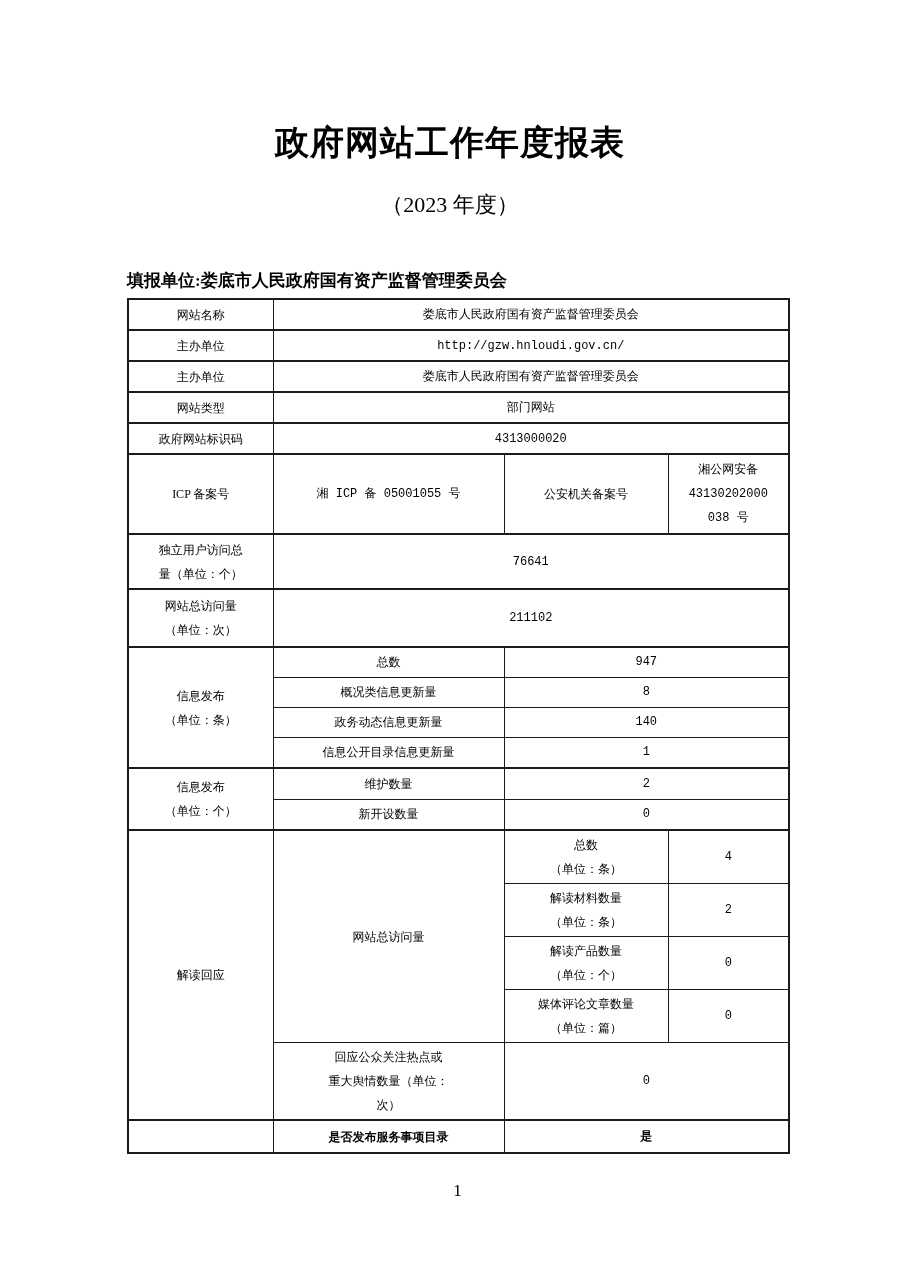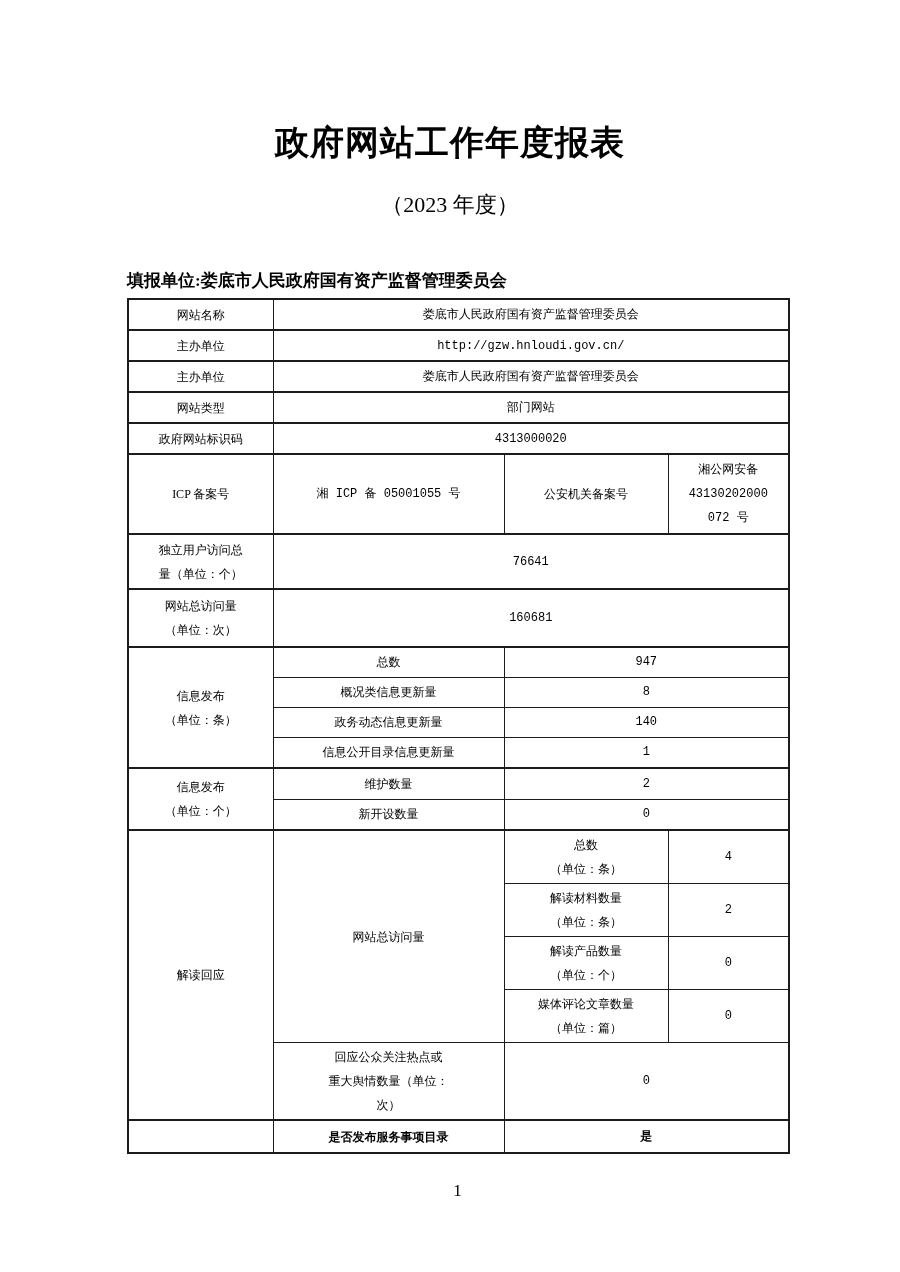--- a/index.html
+++ b/index.html
@@ -109,31 +109,31 @@
       <tr class="h31 thick">
         <td class="lbl">政府网站标识码</td>
         <td class="val" colspan="3">4313000020</td>
       </tr>
       <tr class="h80 thick">
         <td class="lbl">ICP 备案号</td>
         <td class="val">湘 ICP 备 05001055 号</td>
         <td class="lbl">公安机关备案号</td>
         <td class="val">湘公网安备
 43130202000
-072 号</td>
+038 号</td>
       </tr>
       <tr class="h55 thick">
         <td class="lbl">独立用户访问总
 量（单位：个）</td>
         <td class="val" colspan="3">76641</td>
       </tr>
       <tr class="h58 thick">
         <td class="lbl">网站总访问量
 （单位：次）</td>
-        <td class="val" colspan="3">160681</td>
+        <td class="val" colspan="3">211102</td>
       </tr>
       <tr class="h30 thick">
         <td class="lbl" rowspan="4">信息发布
 （单位：条）</td>
         <td class="lbl">总数</td>
         <td class="val" colspan="2">947</td>
       </tr>
       <tr class="h30">
         <td class="lbl">概况类信息更新量</td>
         <td class="val" colspan="2">8</td>

